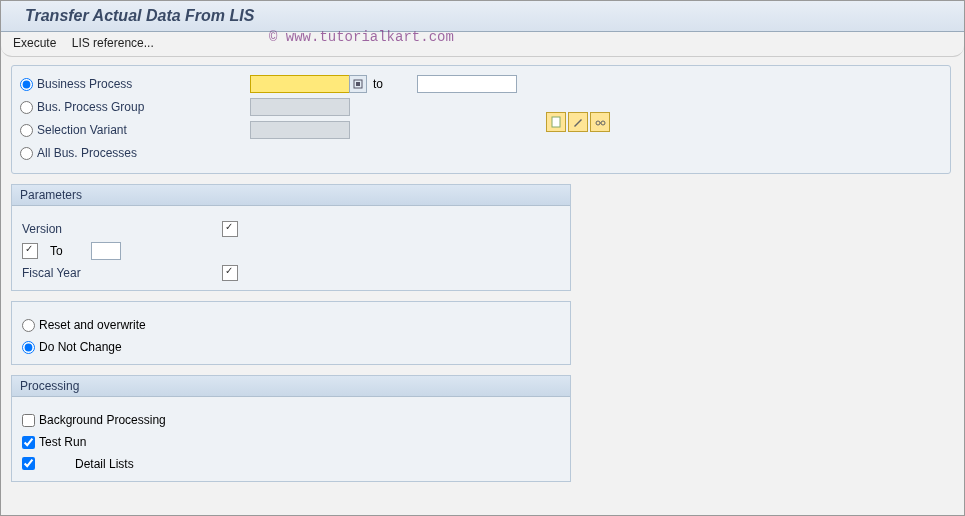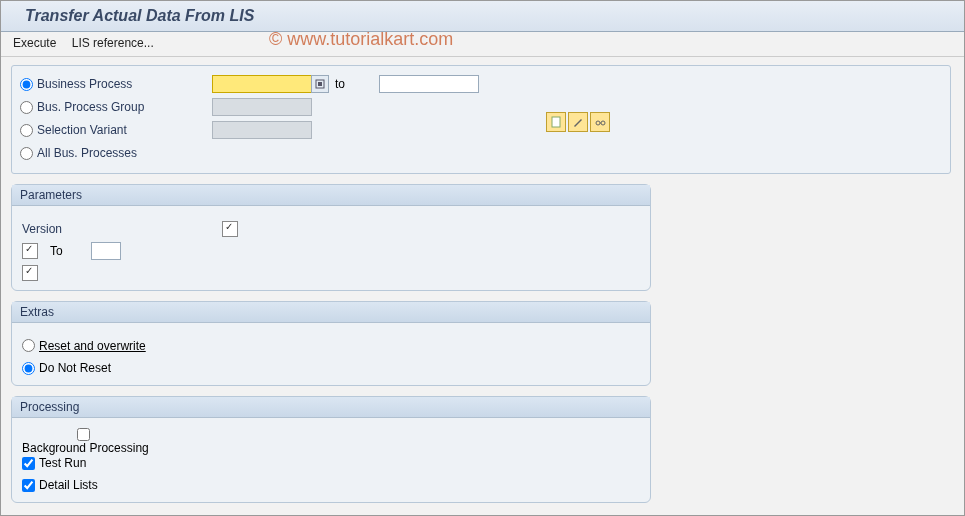--- a/index.html
+++ b/index.html
@@ -22,20 +22,21 @@
   .title-text {
     font-size: 16px;
     font-weight: bold;
     font-style: italic;
     color: #3a4a66;
   }
   .toolbar {
     padding: 4px 12px 6px 12px;
     border-bottom: 1px solid #ccc;
     background: #f2f2f2;
+    border-radius: 11px;
   }
   .toolbar span {
     margin-right: 12px;
     color: #222;
     cursor: pointer;
   }
   .content {
     padding: 8px 10px;
   }
   .radio-section {
@@ -48,21 +49,21 @@
   }
   .row {
     display: flex;
     align-items: center;
     height: 22px;
     margin: 1px 0;
   }
   .radio-label {
     display: flex;
     align-items: center;
-    width: 192px;
+    width: 230px;
     color: #2a3a5a;
   }
   .radio-label input[type=radio]{
     margin: 0 4px 0 0;
   }
   .field {
     height: 18px;
     border: 1px solid #9ab;
     background: #fff;
     padding: 0 3px;
@@ -97,22 +98,22 @@
     border: 1px solid #c0a030;
     background: #ffe596;
     display:flex;align-items:center;justify-content:center;
     cursor:pointer;
     font-size:11px;
   }
   .group-box {
     border: 1px solid #b8c8d8;
     background: #eef2f6;
     margin-bottom: 10px;
-    width: 640px;
-    border-radius: 6px;
+    width: 560px;
+    border-radius: 0;
   }
   .group-header {
     background: linear-gradient(#dbe6f2, #c9d8e8);
     border-bottom: 1px solid #b0c0d0;
     padding: 3px 8px;
     color: #2a3a5a;
   }
   .group-body {
     padding: 12px 10px 6px 10px;
   }
@@ -127,23 +128,23 @@
     position:relative;
     display:inline-block;
   }
   .req-icon::after{
     content:"✓"; font-size:10px; position:absolute; left:2px; top:-1px; color:#333;
   }
   .chk { margin:0 4px 0 0; }
   .watermark {
     position:absolute;
     top: 28px; left: 268px;
-    color:#c2410c;
-    font-size: 18px;
-    font-family: Liberation Sans, sans-serif;
+    color:#701a75;
+    font-size: 14px;
+    font-family: Liberation Mono, monospace;
     opacity: 0.65;
     pointer-events:none;
   }
 </style>
 </head>
 <body>
 
 <div class="title-bar">
   <span class="title-text">Transfer Actual Data From LIS</span>
 </div>
@@ -224,60 +225,60 @@
         <span class="req-icon"></span>
       </div>
       <div class="param-row">
         <span class="req-icon"></span>
         <span style="width:12px"></span>
         <span>To</span>
         <span style="width:28px"></span>
         <input class="field" style="width: 30px;" value="">
       </div>
       <div class="param-row">
+        <span class="param-label">Fiscal Year</span>
         <span class="req-icon"></span>
       </div>
     </div>
   </div>
 
   <div class="group-box">
-    <div class="group-header">Extras</div>
     <div class="group-body">
       <div class="param-row">
-        <label style="display:flex;align-items:flex-start;text-decoration:underline;">
+        <label style="display:flex;align-items:center;">
           <input type="radio" name="extras" class="chk" style="">
           <span>Reset and overwrite</span>
         </label>
       </div>
       <div class="param-row">
         <label style="display:flex;align-items:center;">
           <input type="radio" name="extras" class="chk" checked="" style="">
-          <span>Do Not Reset</span>
+          <span>Do Not Change</span>
         </label>
       </div>
     </div>
   </div>
 
   <div class="group-box">
     <div class="group-header">Processing</div>
     <div class="group-body">
       <div class="param-row">
-        <label style="display:flex;align-items:center;flex-direction:column;">
+        <label style="display:flex;align-items:center;">
           <input type="checkbox" class="chk" style="">
           <span>Background Processing</span>
         </label>
       </div>
       <div class="param-row">
         <label style="display:flex;align-items:center;">
           <input type="checkbox" class="chk" checked="" style="">
           <span>Test Run</span>
         </label>
       </div>
       <div class="param-row">
-        <label style="display:flex;align-items:flex-end;">
+        <label style="display:flex;align-items:flex-start;gap:36px;">
           <input type="checkbox" class="chk" checked="" style="">
           <span>Detail Lists</span>
         </label>
       </div>
     </div>
   </div>
 
 </div>
 
 </body></html>

